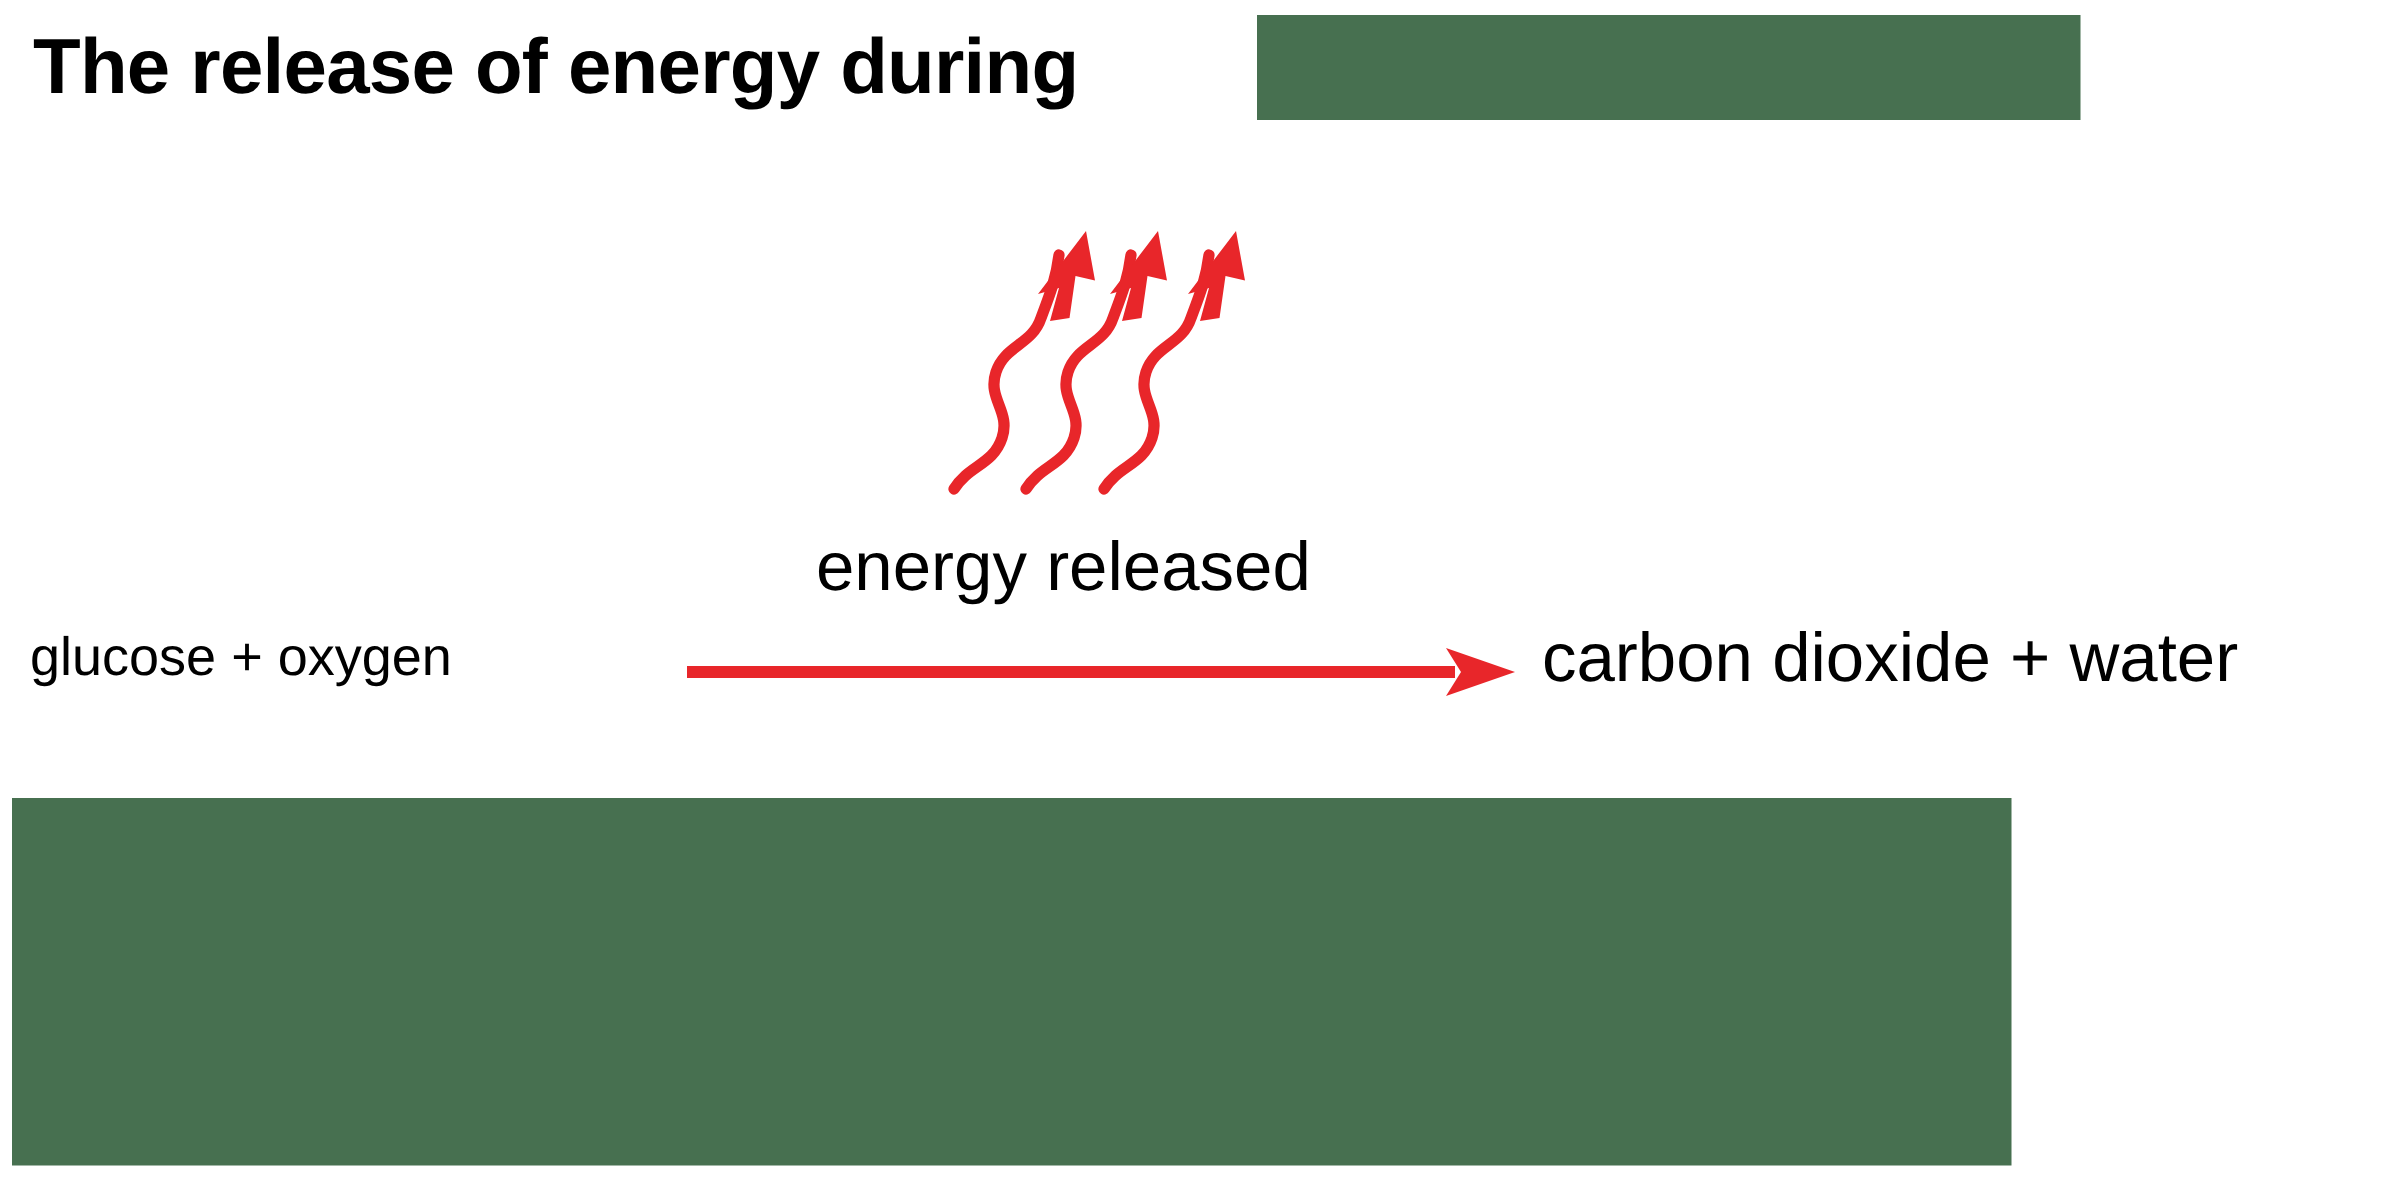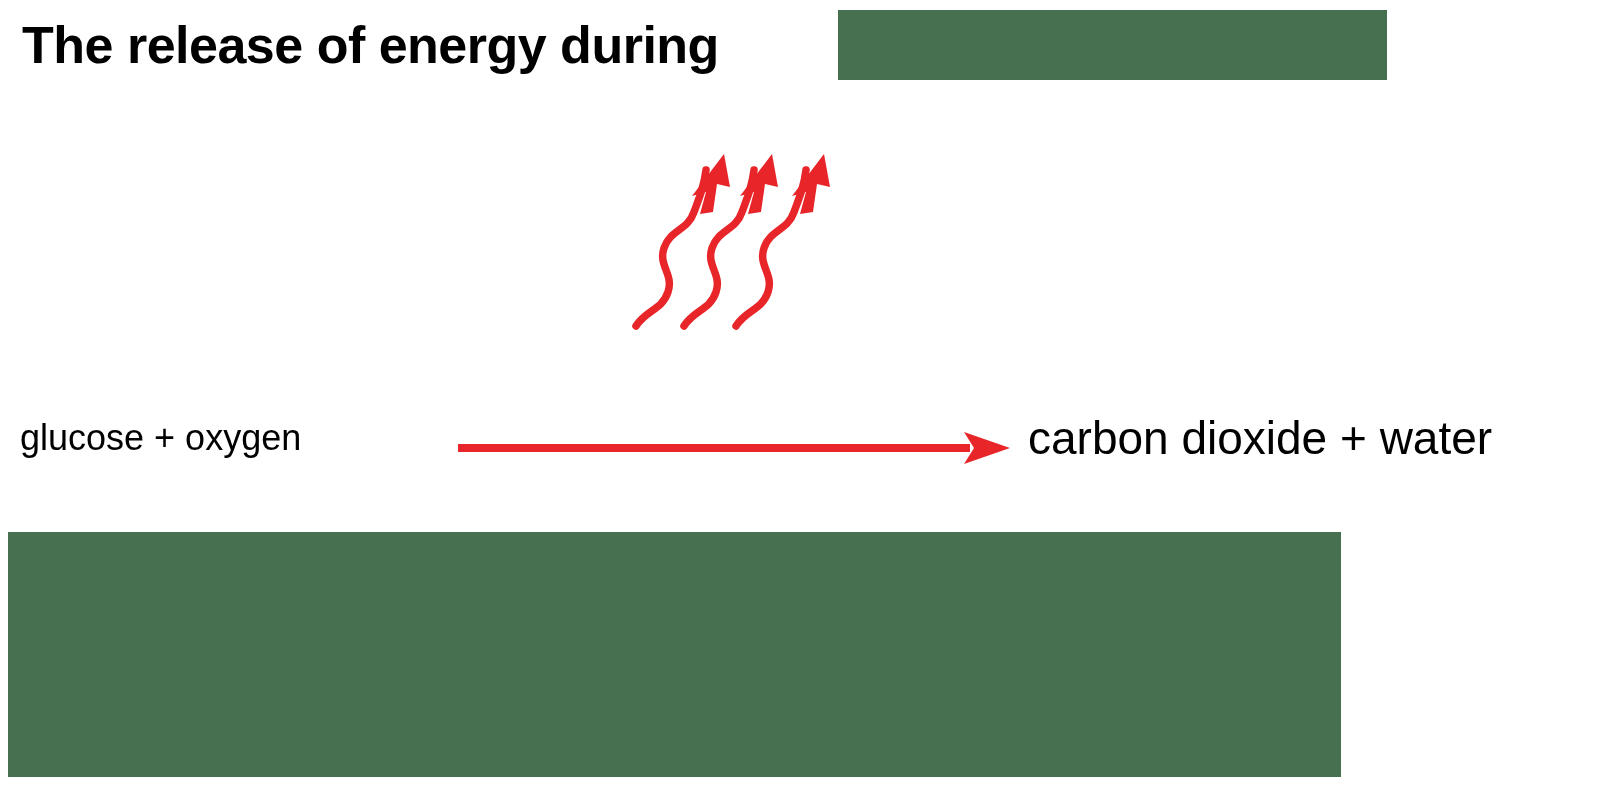--- a/index.html
+++ b/index.html
@@ -120,20 +120,21 @@
         <path d="M136,186 C146,170 162,170 168,152 C174,134 158,126 164,108 C170,90 188,90 194,72 C200,56 204,46 206,30"></path>
       </g>
       <g fill="#E8262A" stroke="none">
         <path d="M124,14 L92,56 L106,52 L100,74 L113,72 L117,44 L130,47 Z"></path>
         <path d="M172,14 L140,56 L154,52 L148,74 L161,72 L165,44 L178,47 Z"></path>
         <path d="M224,14 L192,56 L206,52 L200,74 L213,72 L217,44 L230,47 Z"></path>
       </g>
     </svg>
   </div>
 
+  <div class="energy-caption">energy released</div>
 
   <div class="reactants">glucose + oxygen</div>
 
   <div class="reaction-arrow">
     <svg width="552" height="50" viewBox="0 0 552 50" xmlns="http://www.w3.org/2000/svg">
       <rect x="0" y="20" width="512" height="8" fill="#E8262A"></rect>
       <path d="M506,8 L552,24 L506,40 L516,24 Z" fill="#E8262A"></path>
     </svg>
   </div>
 

